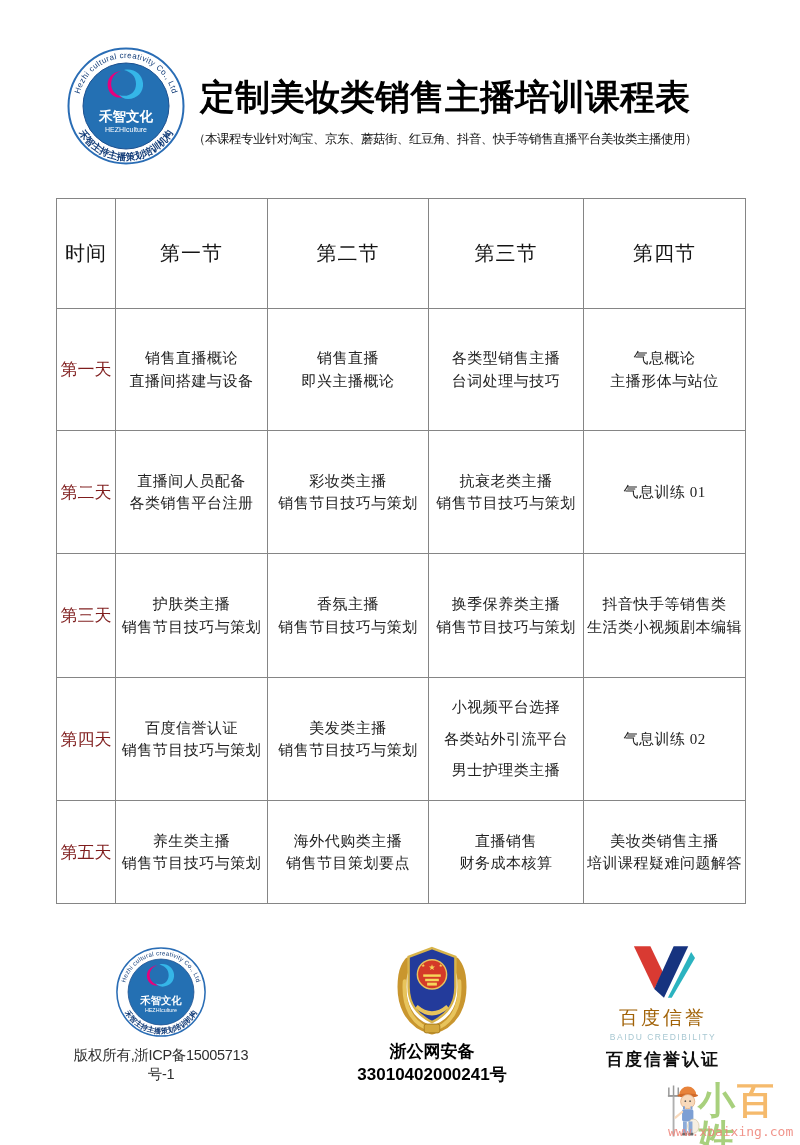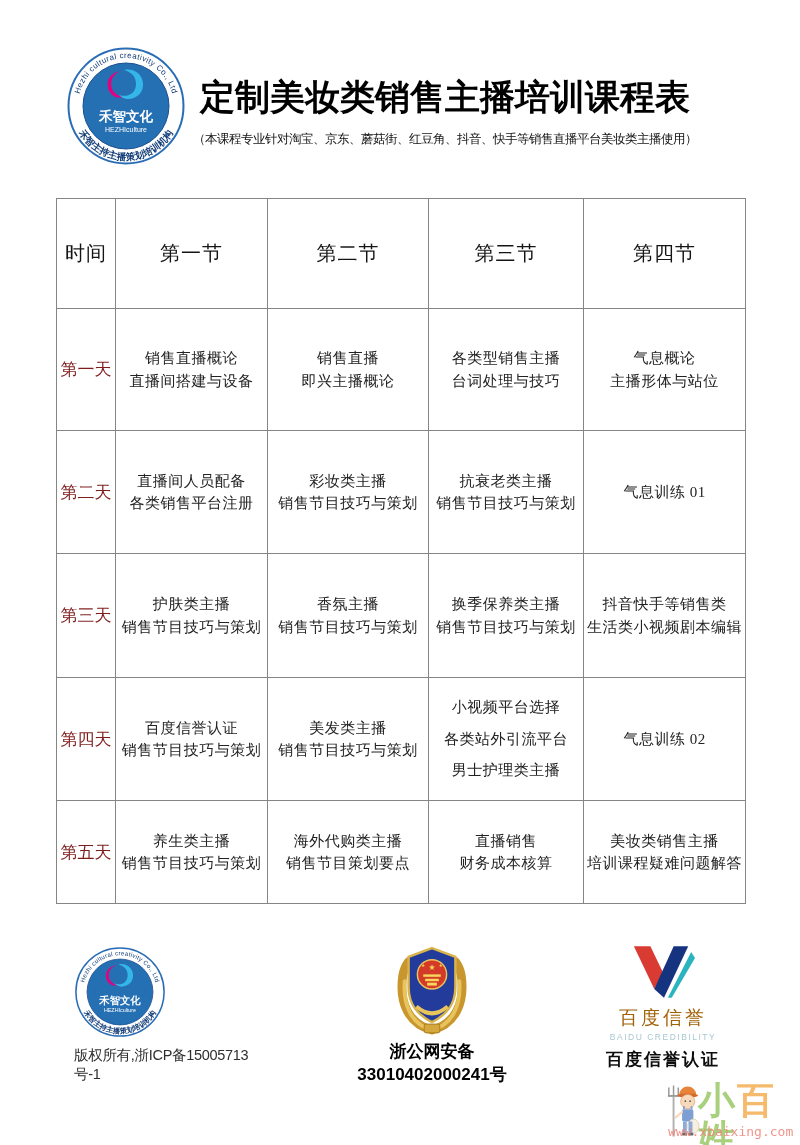--- a/index.html
+++ b/index.html
@@ -23,21 +23,21 @@
   .cell{border-right:1px solid #858585;border-bottom:1px solid #858585;
         display:flex;flex-direction:column;align-items:center;justify-content:center;
         text-align:center;box-sizing:border-box;background:#fff;}
   .hcell{font-size:20px;color:#141414;letter-spacing:1px;}
   .dcell{font-size:17px;color:#7f1d1d;}
   .ccell{gap:6px;padding:6px 2px;}
   .cline{font-size:15px;color:#222;line-height:1.1;letter-spacing:0.5px;}
   .cline:empty{display:none;}
 
   
-  .footer-left{position:absolute;left:74px;top:946px;width:190px;}
+  .footer-left{position:absolute;left:66px;top:946px;width:190px;text-align:center;}
   .footer-left .logo-small{width:92px;height:92px;}
   .copyright-text{margin-top:4px;font-size:14.5px;color:#2e2e2e;letter-spacing:-0.3px;}
 
   .footer-center{position:absolute;left:322px;top:942px;width:220px;text-align:center;}
   .police-badge{width:78px;height:94px;}
   .police-text{margin-top:0;font-size:17px;font-weight:bold;color:#000;}
 
   .footer-right{position:absolute;left:588px;top:946px;width:150px;text-align:center;}
   .baidu-v{width:66px;height:53px;}
   .baidu-brand{margin-top:2px;font-size:19px;color:#a16207;letter-spacing:3px;}

